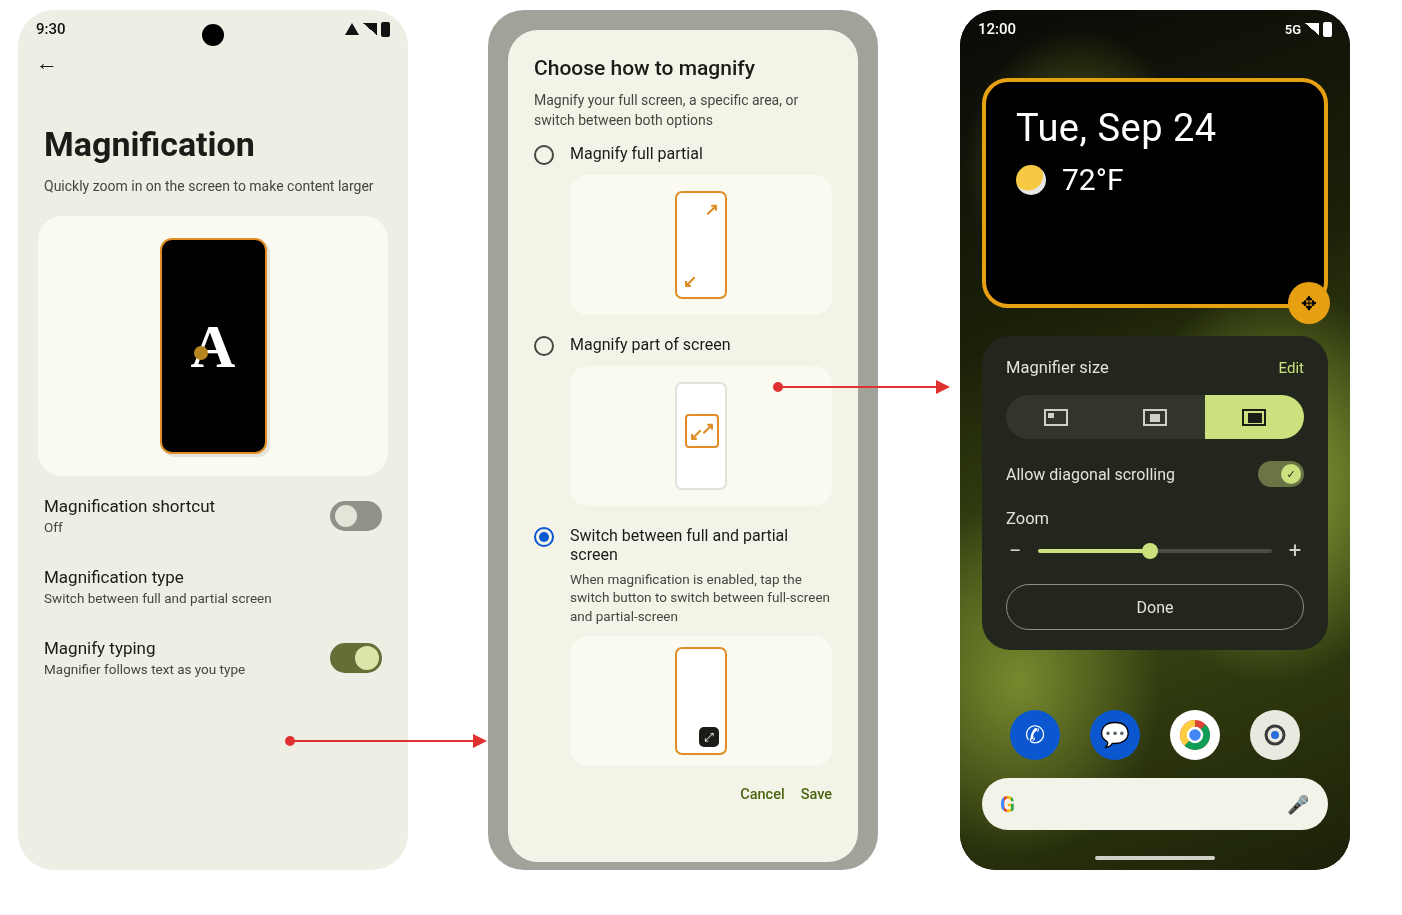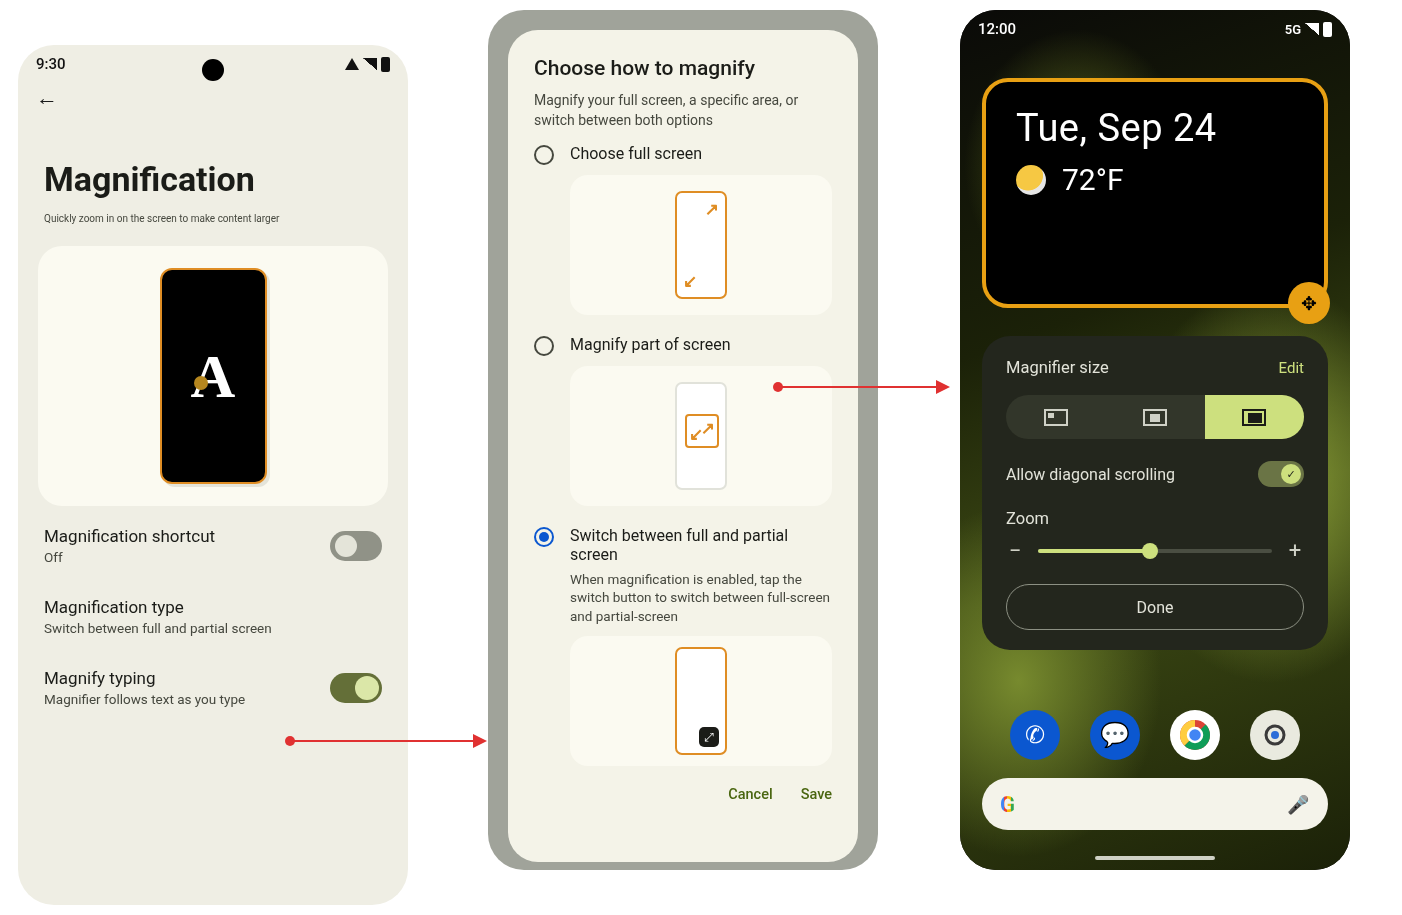--- a/index.html
+++ b/index.html
@@ -14,38 +14,38 @@
   .canvas { position: relative; width: 1402px; height: 915px; }
 
   
   .phone {
     position: absolute;
     width: 390px;
     height: 860px;
     border-radius: 36px;
     overflow: hidden;
   }
-  .phone.light { background: #efeee4; margin-top: 35px; }
+  .phone.light { background: #efeee4; }
   .phone.modal-bg { background: #a0a39a; }
   .phone.dark { background: #000; }
 
   .statusbar {
     display: flex; justify-content: space-between; align-items: center;
     padding: 10px 18px 4px 18px; font-size: 15px; font-weight: 500;
   }
   .statusbar.dark { color: #fff; }
   .statusbar.light { color: #111; }
   .status-right { display:flex; align-items:center; gap:4px; }
   .camera-dot { width:22px; height:22px; background:#000; border-radius:50%; margin:0 auto; position:absolute; top:14px; left:50%; transform:translateX(-50%);}
 
   
   #s1 { top: 10px; left: 18px; }
   .back-arrow { padding: 8px 18px; font-size: 22px; }
   .s1-title { font-size: 34px; font-weight: 700; padding: 40px 26px 10px; color:#1b1c18;}
-  .s1-sub { font-size: 10px; color: #46483f; padding: 4px 26px 18px; }
+  .s1-sub { font-size: 14px; color: #46483f; padding: 4px 26px 18px; }
   .card-white {
     background: #fbfaf1; border-radius: 24px; margin: 4px 20px;
     display:flex; align-items:center; justify-content:center;
     padding: 22px 0;
   }
   .mini-phone {
     width: 107px; height: 216px; border-radius: 12px;
     border: 2.5px solid #df8d24; background: #000;
     display:flex; align-items:center; justify-content:center; position:relative;
     box-shadow: 3px 3px 0 #e4e4da;
@@ -98,21 +98,21 @@
   .diagram .ph.grey { border-color:#e1e2da; }
   .diagram .inner-sq {
     position:absolute; top:30px; left:8px; width:34px; height:34px;
     border:2.5px solid #df8d24; border-radius:4px;
   }
   .diagram .switch-badge {
     position:absolute; bottom:6px; right:6px; width:20px; height:20px;
     background:#1b1c18; border-radius:5px; color:#fff; font-size:12px;
     display:flex; align-items:center; justify-content:center;
   }
-  .modal-actions { display:flex; justify-content:flex-end; gap:28px; margin-top:6px;}
+  .modal-actions { display:flex; justify-content:flex-end; gap:16px; margin-top:6px;}
   .modal-actions span { color:#4a6610; font-size:14.5px; font-weight:500;}
 
   
   #s3 { top: 10px; left: 960px; }
   .wallpaper {
     position:absolute; inset:0;
     background:
       radial-gradient(ellipse 250px 300px at 30% 18%, #5d6a1e 0%, transparent 45%),
       radial-gradient(ellipse 300px 400px at 80% 55%, #8ea23a 0%, transparent 50%),
       radial-gradient(ellipse 260px 320px at 15% 78%, #778a2e 0%, transparent 55%),
@@ -250,21 +250,21 @@
     </div>
   </div>
 
   <div id="s2" class="phone modal-bg">
     <div class="modal">
       <div class="modal-title">Choose how to magnify</div>
       <div class="modal-sub">Magnify your full screen, a specific area, or switch between both options</div>
 
       <div class="radio-row">
         <div class="radio"></div>
-        <div class="radio-label">Choose full screen</div>
+        <div class="radio-label">Magnify full partial</div>
       </div>
       <div class="diagram">
         <div class="ph">
             <span class="arr-tr">↗</span>
             <span class="arr-bl">↙</span>
           </div>
       </div>
 
       <div class="radio-row">
         <div class="radio"></div>

